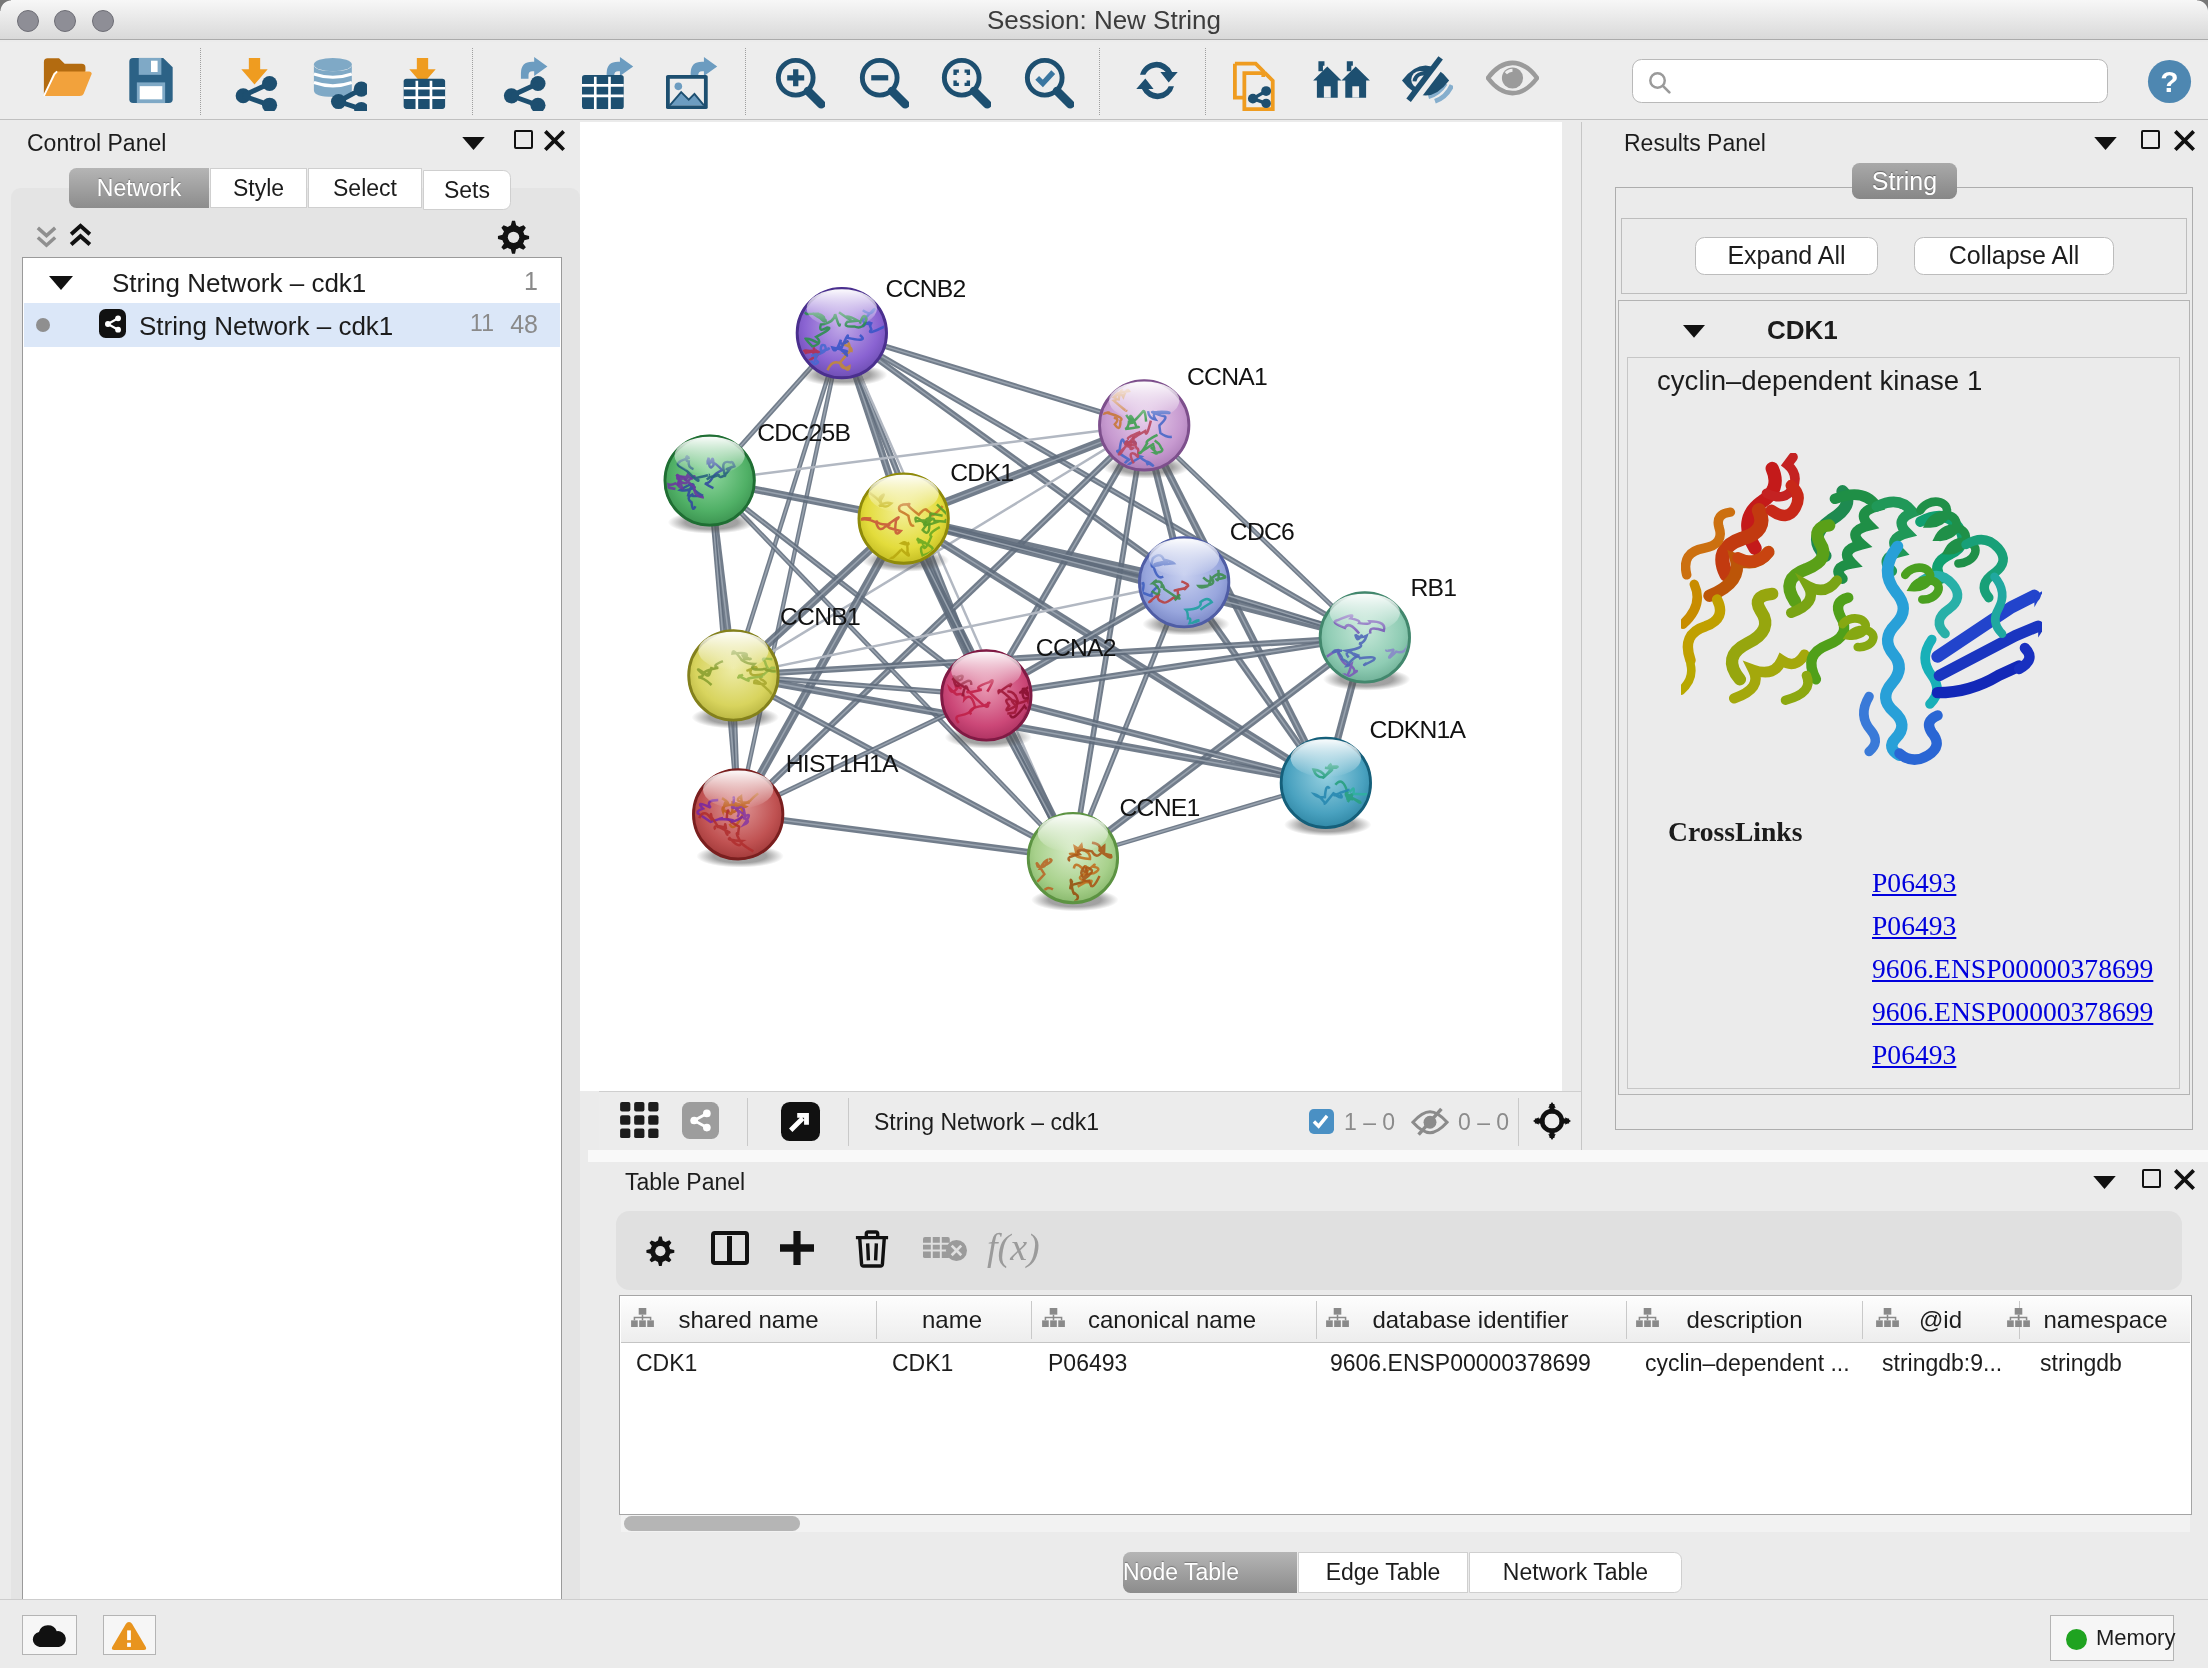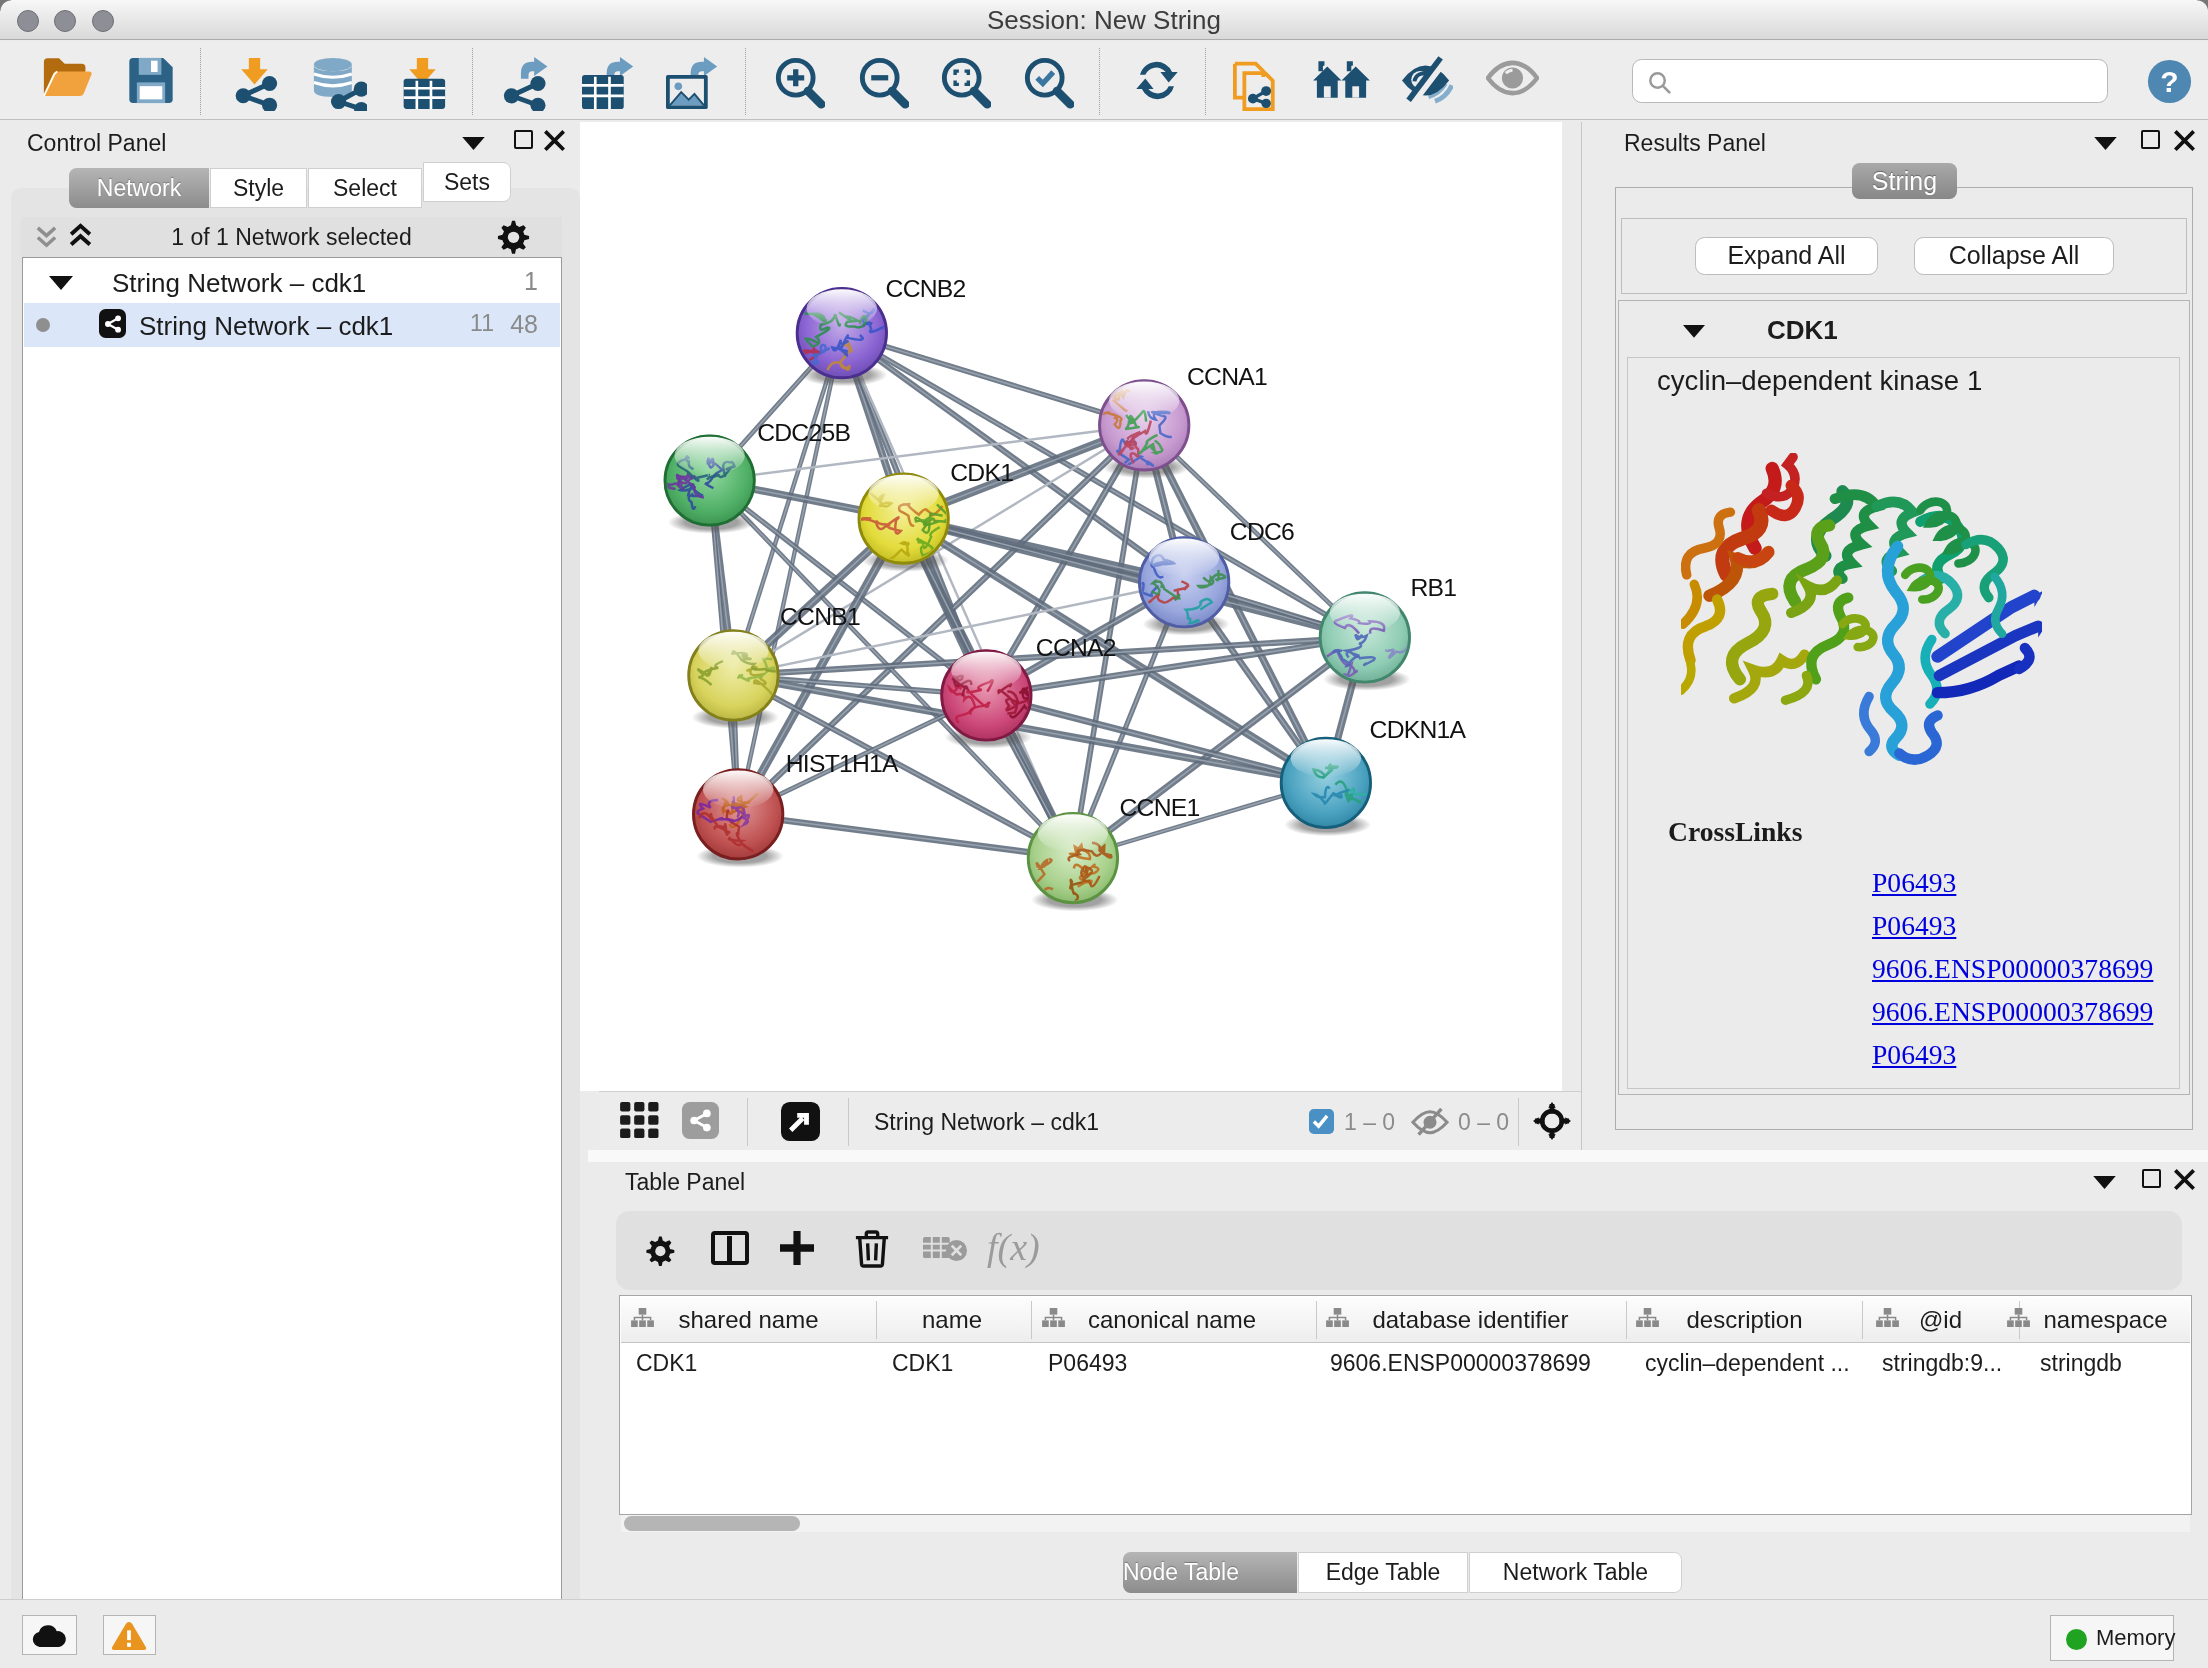--- a/index.html
+++ b/index.html
@@ -221,25 +221,24 @@
       <path d="M0 1 L12 1 L6 8 Z" fill="#111"></path>
     </svg>
   <div style="position:absolute;left:514px;top:7.6px;width:19px;height:19px;border:2.9px solid #111;border-radius:1.9px"></div>
   <svg style="position:absolute;left:544px;top:7.6px" width="21" height="21" viewBox="0 0 12 12">
       <path d="M1.5 0 L6 4.5 L10.5 0 L12 1.5 L7.5 6 L12 10.5 L10.5 12 L6 7.5 L1.5 12 L0 10.5 L4.5 6 L0 1.5 Z" fill="#111"></path>
     </svg>
 
   <div style="position:absolute;z-index:3;left:69px;top:46px;width:140px;height:40px;background:linear-gradient(#b5b5b5,#8c8c8c);border-radius:7.6px 0 0 7.6px;color:#fff;font-size:23px;text-align:center;line-height:40px;text-shadow:0 -1px 1px #777">Network</div>
   <div style="position:absolute;z-index:3;left:210px;top:46px;width:97px;height:40px;background:#fff;border:1px solid #cfcfcf;font-size:23px;text-align:center;line-height:38px">Style</div>
   <div style="position:absolute;z-index:3;left:308px;top:46px;width:114px;height:40px;background:#fff;border:1px solid #cfcfcf;font-size:23px;text-align:center;line-height:38px">Select</div>
-  <div style="position:absolute;z-index:3;left:423px;top:40px;width:88px;height:40px;background:#fff;border:1px solid #cfcfcf;border-radius:0 7.6px 7.6px 0;font-size:23px;text-align:center;line-height:38px">Sets</div>
+  <div style="position:absolute;z-index:3;left:423px;top:48px;width:88px;height:40px;background:#fff;border:1px solid #cfcfcf;border-radius:0 7.6px 7.6px 0;font-size:23px;text-align:center;line-height:38px">Sets</div>
 
   <div style="position:absolute;left:11.4px;top:66px;width:569px;height:1484px;background:#e4e4e4;border-radius:9.5px"></div>
 
-  <div style="position:absolute;left:21px;top:95px;width:541px;height:40px;background:#e0e0e0;font-size:23px;text-align:center;line-height:40px;color:#1c1c1c">1 of 1 Network selected</div>
   <svg style="position:absolute;left:34px;top:103px" width="25" height="25" viewBox="0 0 13 13">
       <g fill="none" stroke="#8f8f8f" stroke-width="1.8">
         <path d="M2 1.5 L6.5 5.5 L11 1.5 M2 6.5 L6.5 10.5 L11 6.5"></path>
       </g>
     </svg>
   <svg style="position:absolute;left:67px;top:100px" width="27" height="28.5" viewBox="0 0 13 13">
       <g fill="none" stroke="#111" stroke-width="1.9">
         <path d="M2 5.5 L6.5 1.5 L11 5.5 M2 10.5 L6.5 6.5 L11 10.5"></path>
       </g>
     </svg>

